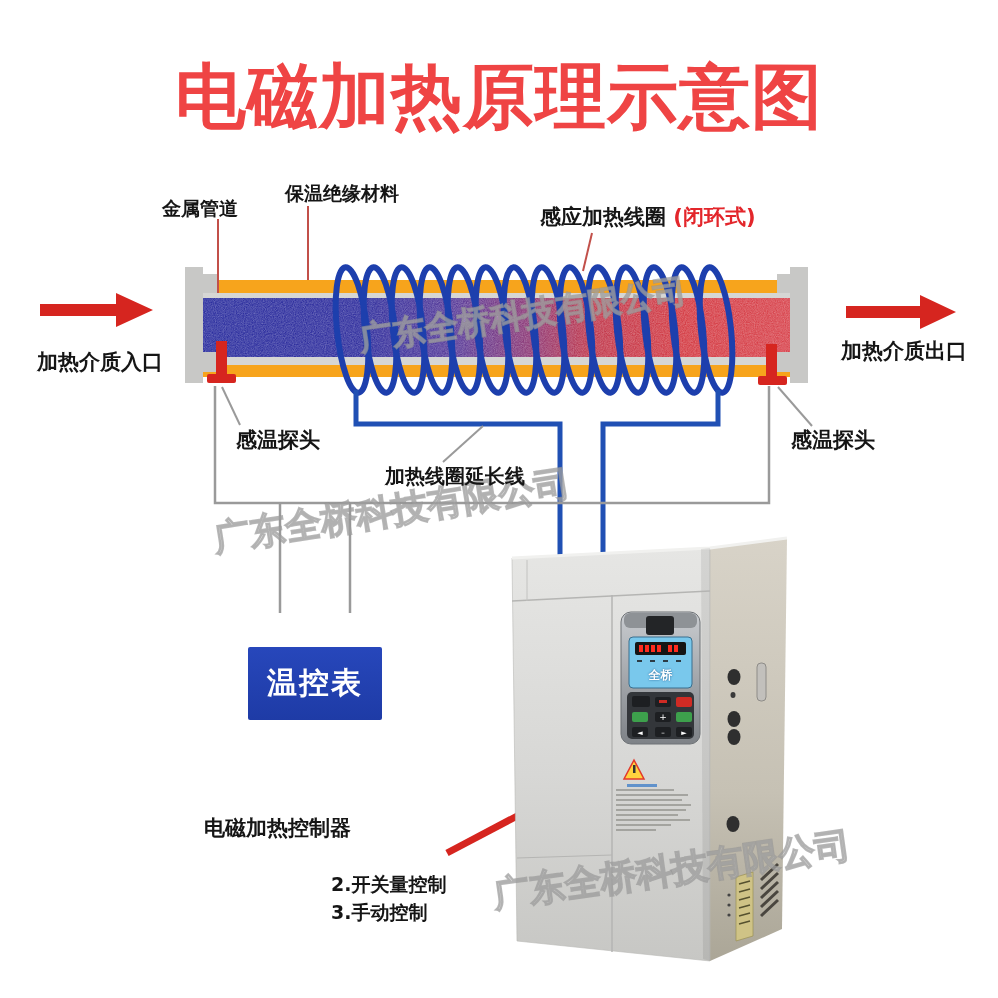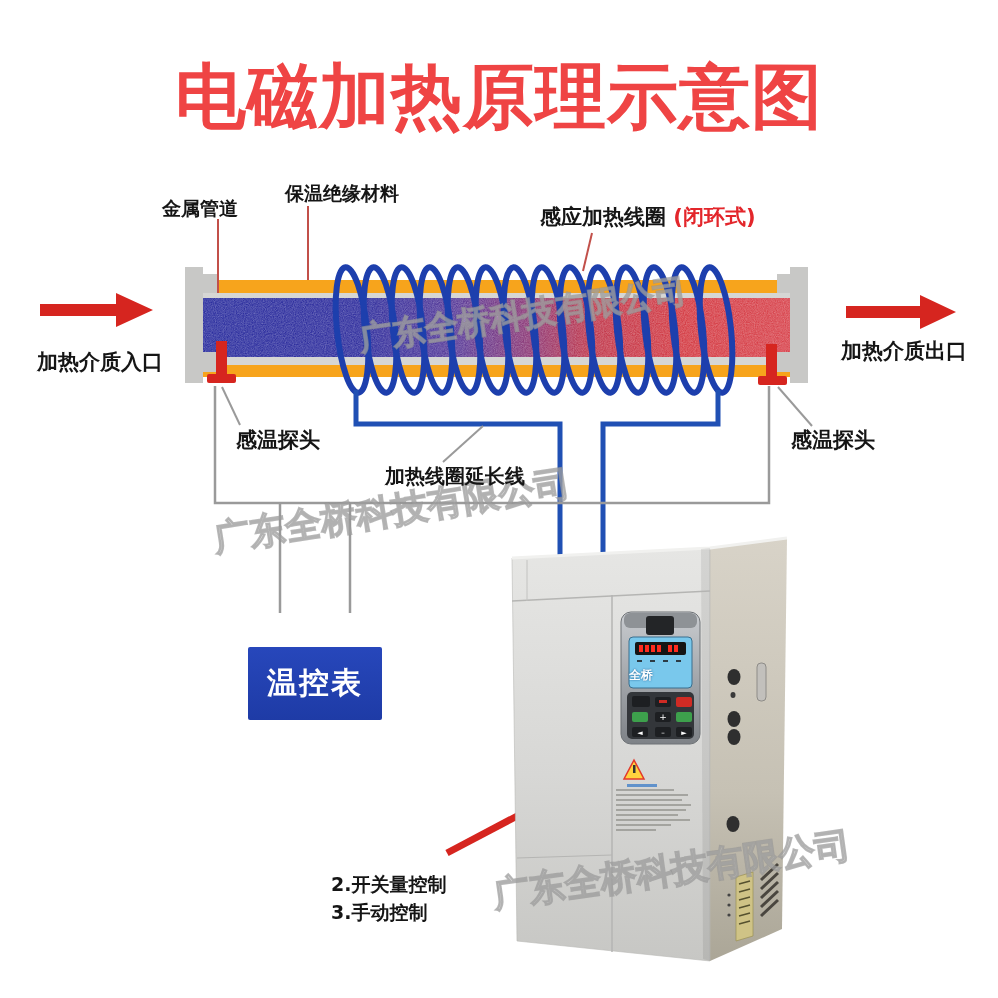--- a/index.html
+++ b/index.html
@@ -19,21 +19,21 @@
     text-shadow:0 0 1px rgba(160,160,160,0.35);
   }
   #svg-layer{position:absolute;left:0;top:0;z-index:2;}
   #tempbox{
     position:absolute;left:248px;top:638px;width:134px;height:73px;z-index:8;
     background:linear-gradient(180deg,#2747bb,#1e3ba6);
     display:flex;align-items:center;justify-content:center;
     color:#fff;font-size:30px;font-weight:700;letter-spacing:2px;border-radius:2px;margin-top:9px;
   }
   #brand{
-    position:absolute;left:629px;top:667px;width:63px;z-index:9;
+    position:absolute;left:629px;top:667px;width:63px;text-align:center;z-index:9;
     color:#fff;font-size:12px;font-weight:700;text-shadow:0 0 2px rgba(0,60,120,.8);
   }
   .red{color:#e3262b;margin-top:36px;}
   .spec-bars{position:absolute;left:616px;top:789px;width:80px;z-index:7;}
   .spec-bars div{height:2px;background:#9b9b97;margin-bottom:3px;opacity:.85;}
 </style>
 </head>
 <body>
 
 <div id="stage">
@@ -259,16 +259,17 @@
   <div class="lbl" style="left:236px;top:426px;font-size:21px;">感温探头</div>
   <div class="lbl" style="left:791px;top:426px;font-size:21px;">感温探头</div>
   <div class="lbl" style="left:385px;top:463px;font-size:20px;">加热线圈延长线</div>
 
   <div id="tempbox">
     <span>温控表</span>
   </div>
 
   <div id="brand">全桥</div>
 
+  <div class="lbl" style="left:204px;top:814px;font-size:21px;">电磁加热控制器</div>
   <div class="lbl" style="left:331px;top:872px;font-size:19px;">2.开关量控制</div>
   <div class="lbl" style="left:331px;top:900px;font-size:19px;">3.手动控制</div>
 
 </div>
 
 </body></html>

